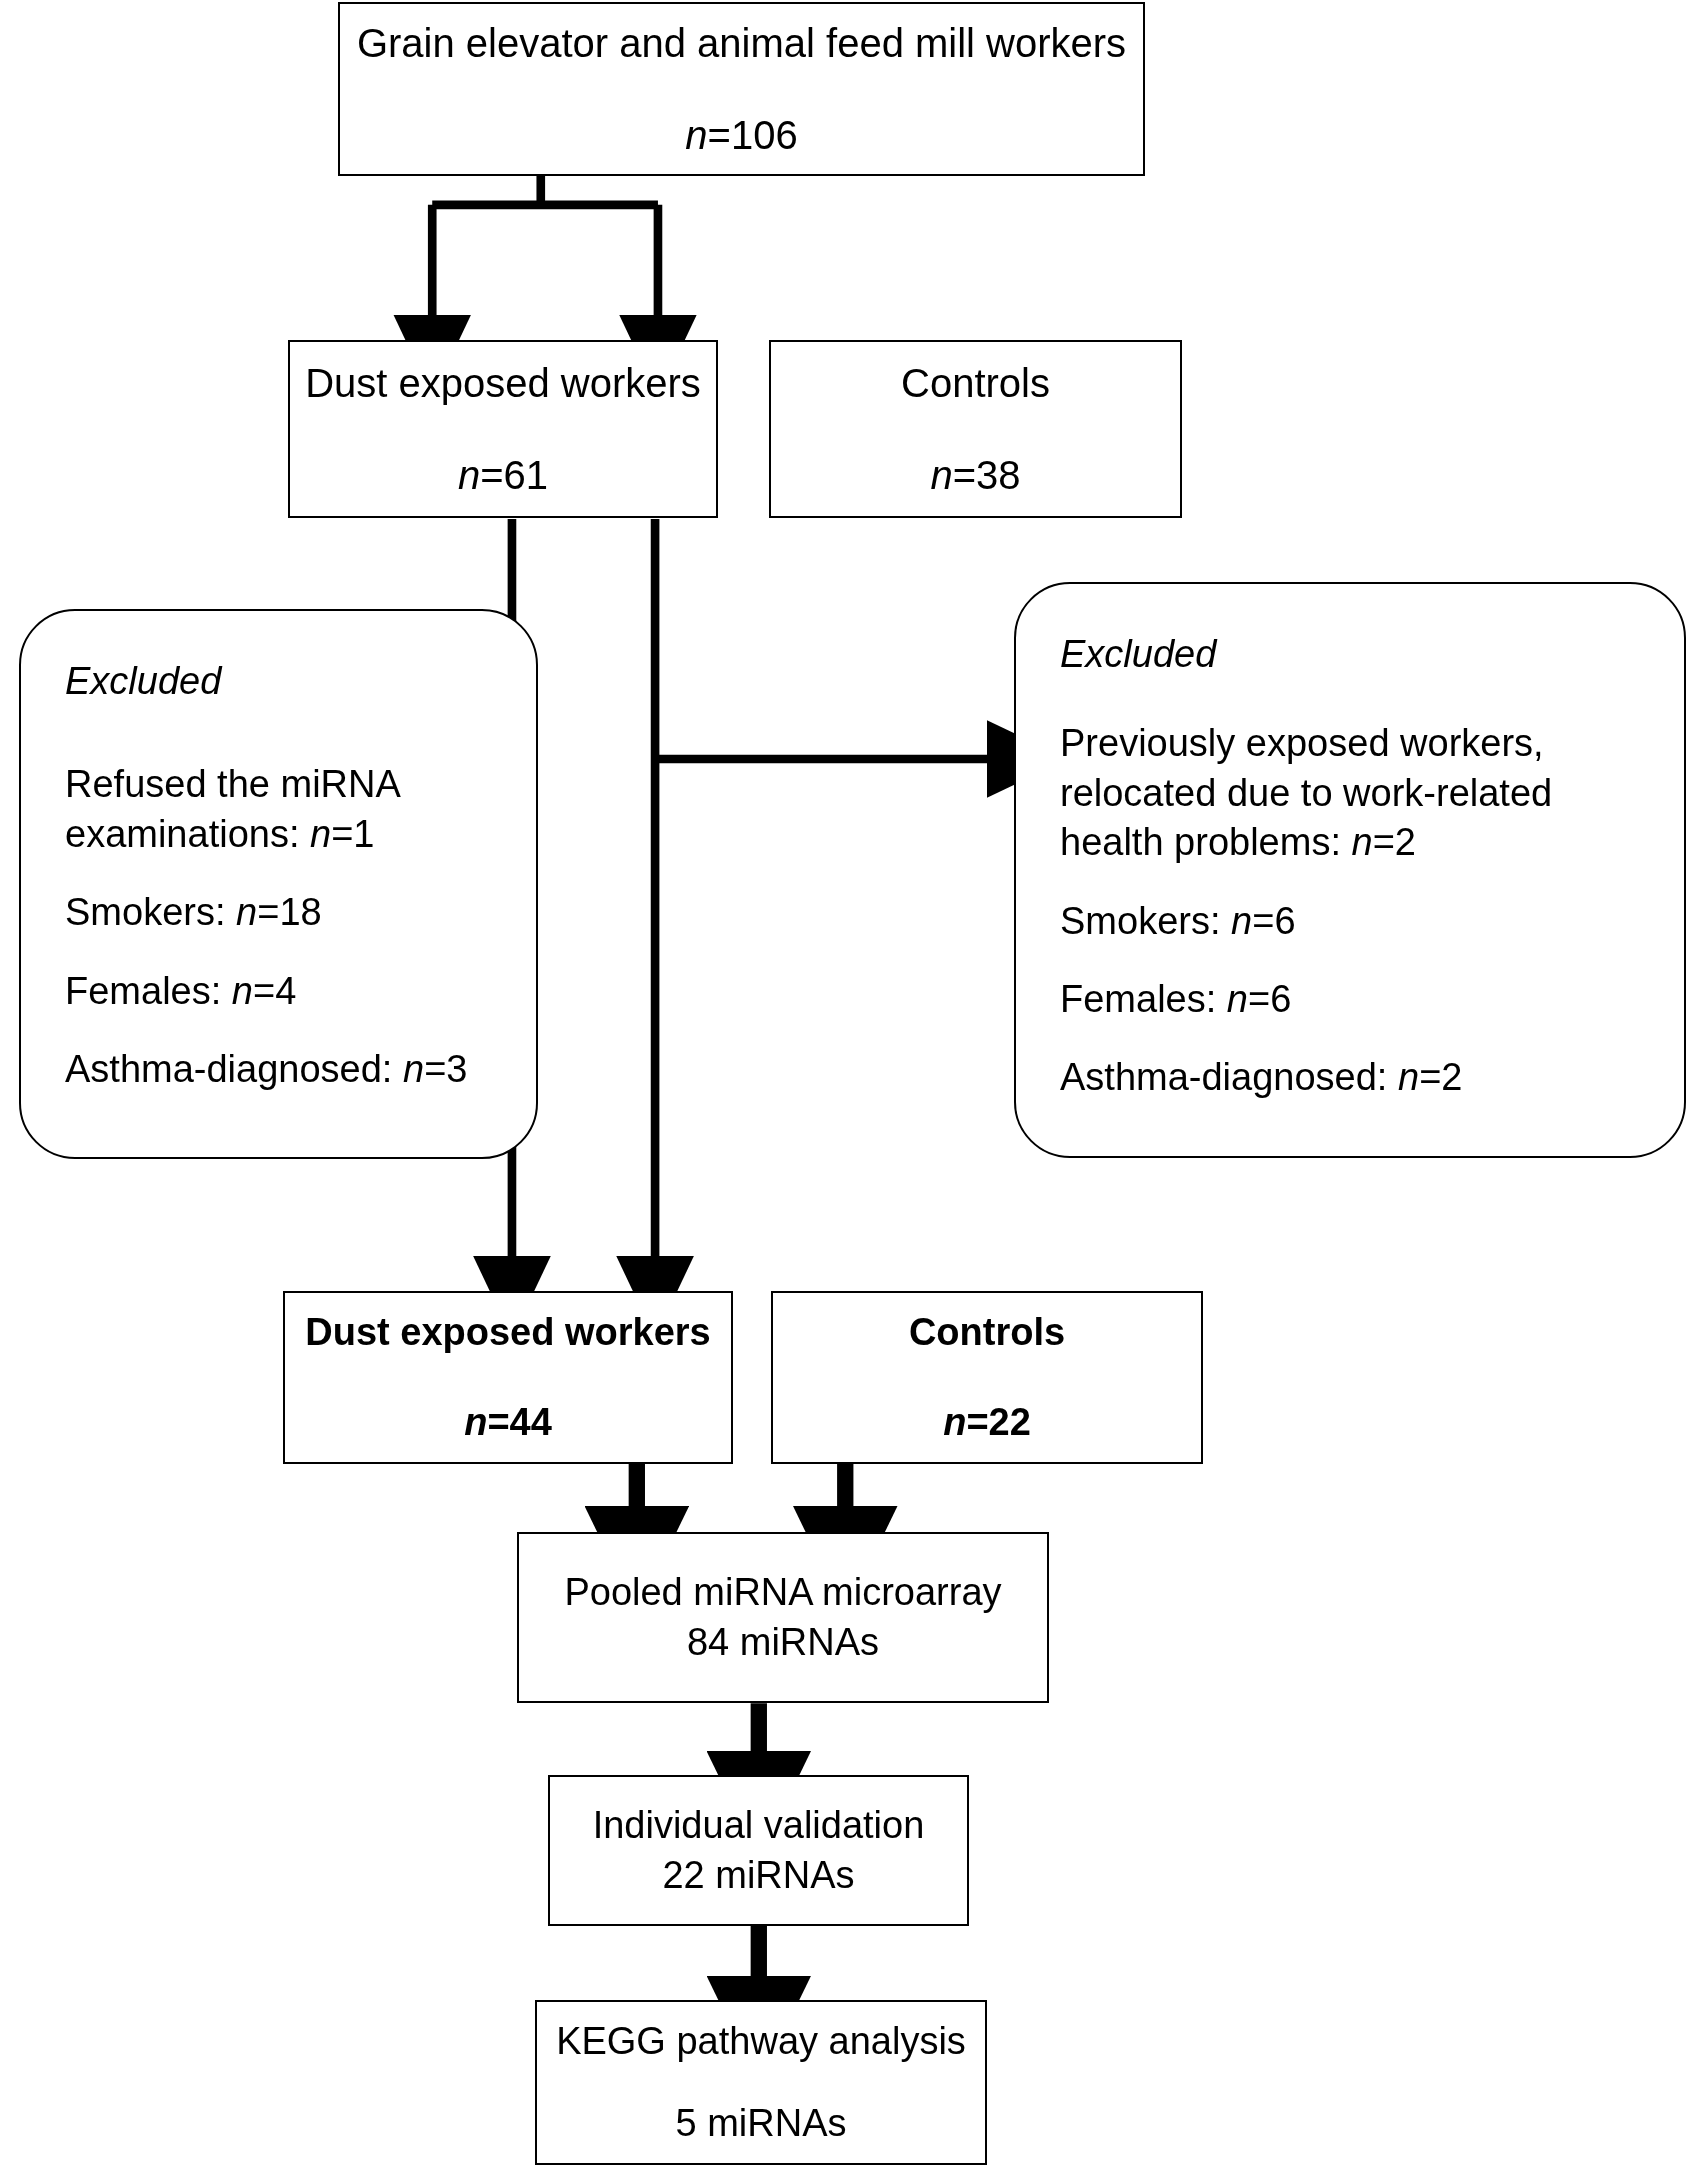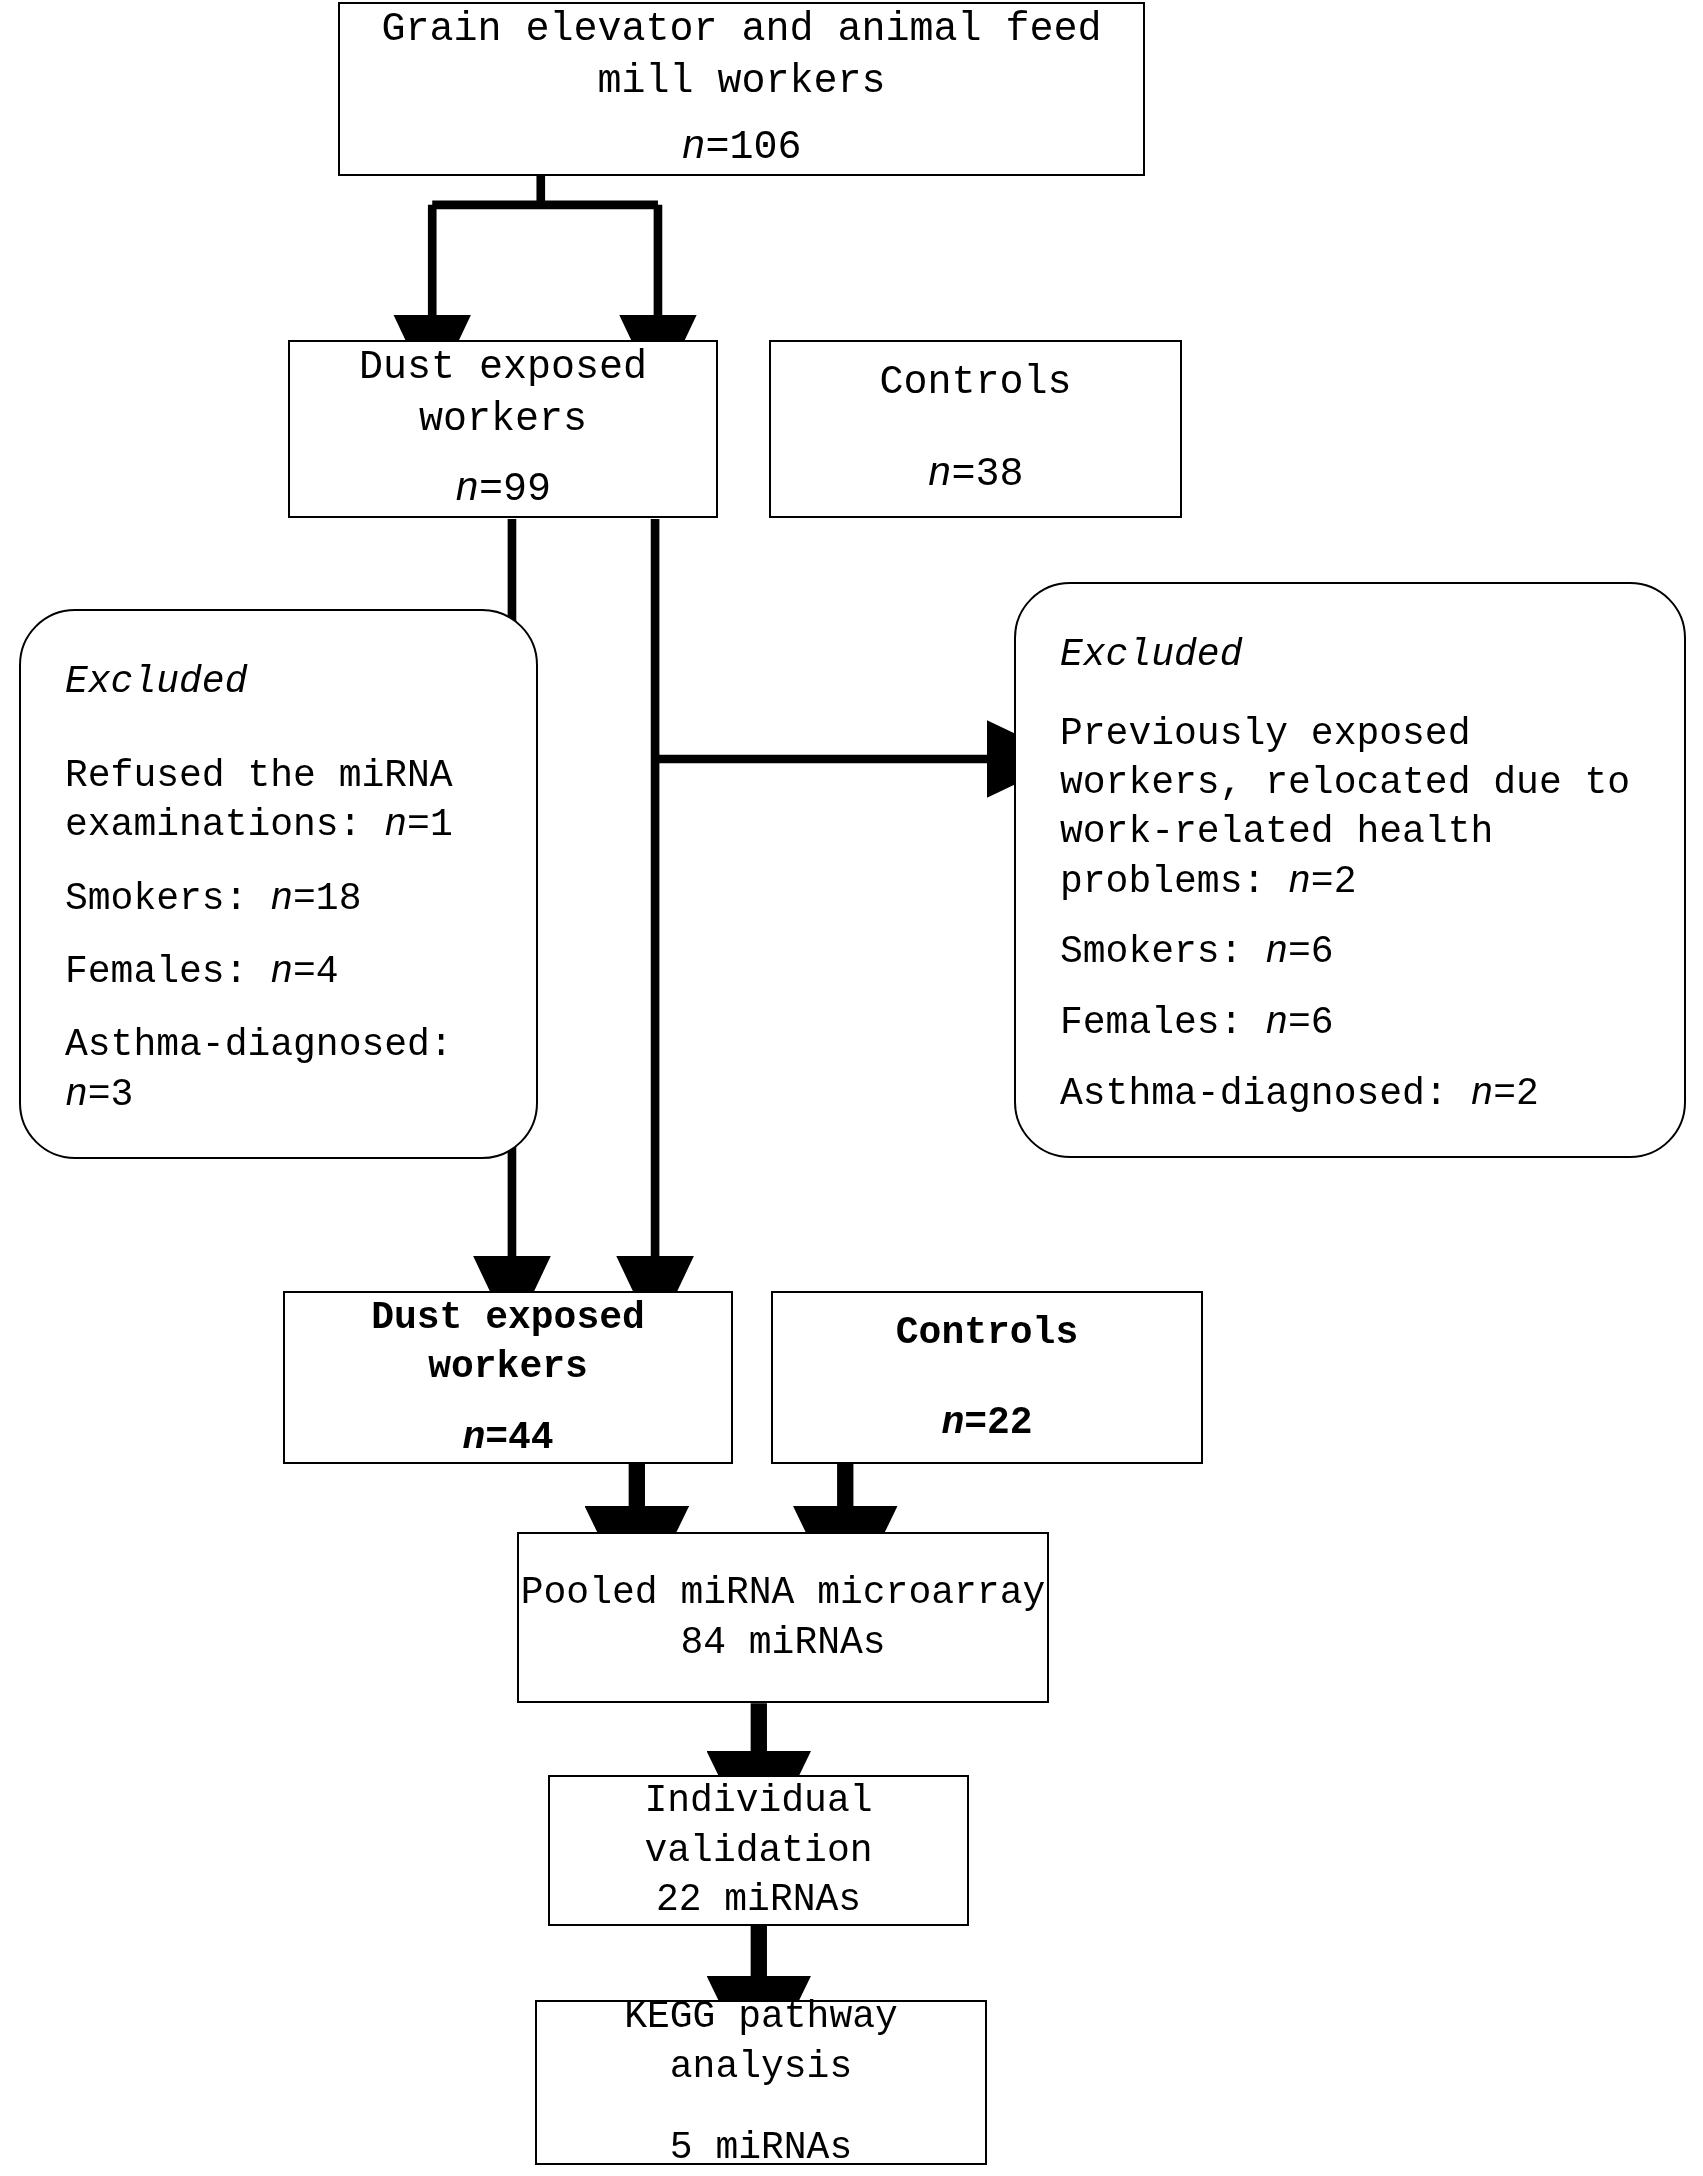--- a/index.html
+++ b/index.html
@@ -17,21 +17,21 @@
     background:#ffffff;
     border:2.9px solid #000000;
     display:flex;
     flex-direction:column;
     align-items:center;
     justify-content:center;
     text-align:center;
     line-height:1.30;
   }
   .node.rounded{border-radius:56px;border-width:2.9px;}
-  .node .ln{display:block;width:100%;font-family:Liberation Mono, monospace;}
+  .node .ln{display:block;width:100%;}
   .node.rounded{align-items:flex-start;justify-content:flex-start;text-align:left;}
   .node.rounded .ln{text-align:left;}
 
   .t-42{font-size:40px;}
   .t-40{font-size:38px;}
   .bold{font-weight:bold;}
   .ital{font-style:italic;}
 
   .gap-sm{height:29px;}
   .gap-md{height:40px;}
@@ -78,21 +78,21 @@
 
   <div class="node t-42" style="left:338px;top:1.9px;width:807px;height:174px;">
     <span class="ln">Grain elevator and animal feed mill workers</span>
     <span class="gap-md"></span>
     <span class="ln"><i class="n">n</i><span>=106</span></span>
   </div>
 
   <div class="node t-42" style="left:288px;top:340px;width:430px;height:178px;">
     <span class="ln">Dust exposed workers</span>
     <span class="gap-md"></span>
-    <span class="ln"><i class="n">n</i><span>=99</span></span>
+    <span class="ln"><i class="n">n</i><span>=61</span></span>
   </div>
 
   <div class="node t-42" style="left:769px;top:340px;width:413px;height:178px;">
     <span class="ln">Controls</span>
     <span class="gap-md"></span>
     <span class="ln"><i class="n">n</i><span>=38</span></span>
   </div>
 
   <div class="node rounded pad-round t-40" style="left:19px;top:609px;width:519px;height:550px;">
     <span class="ln ital">Excluded</span>

